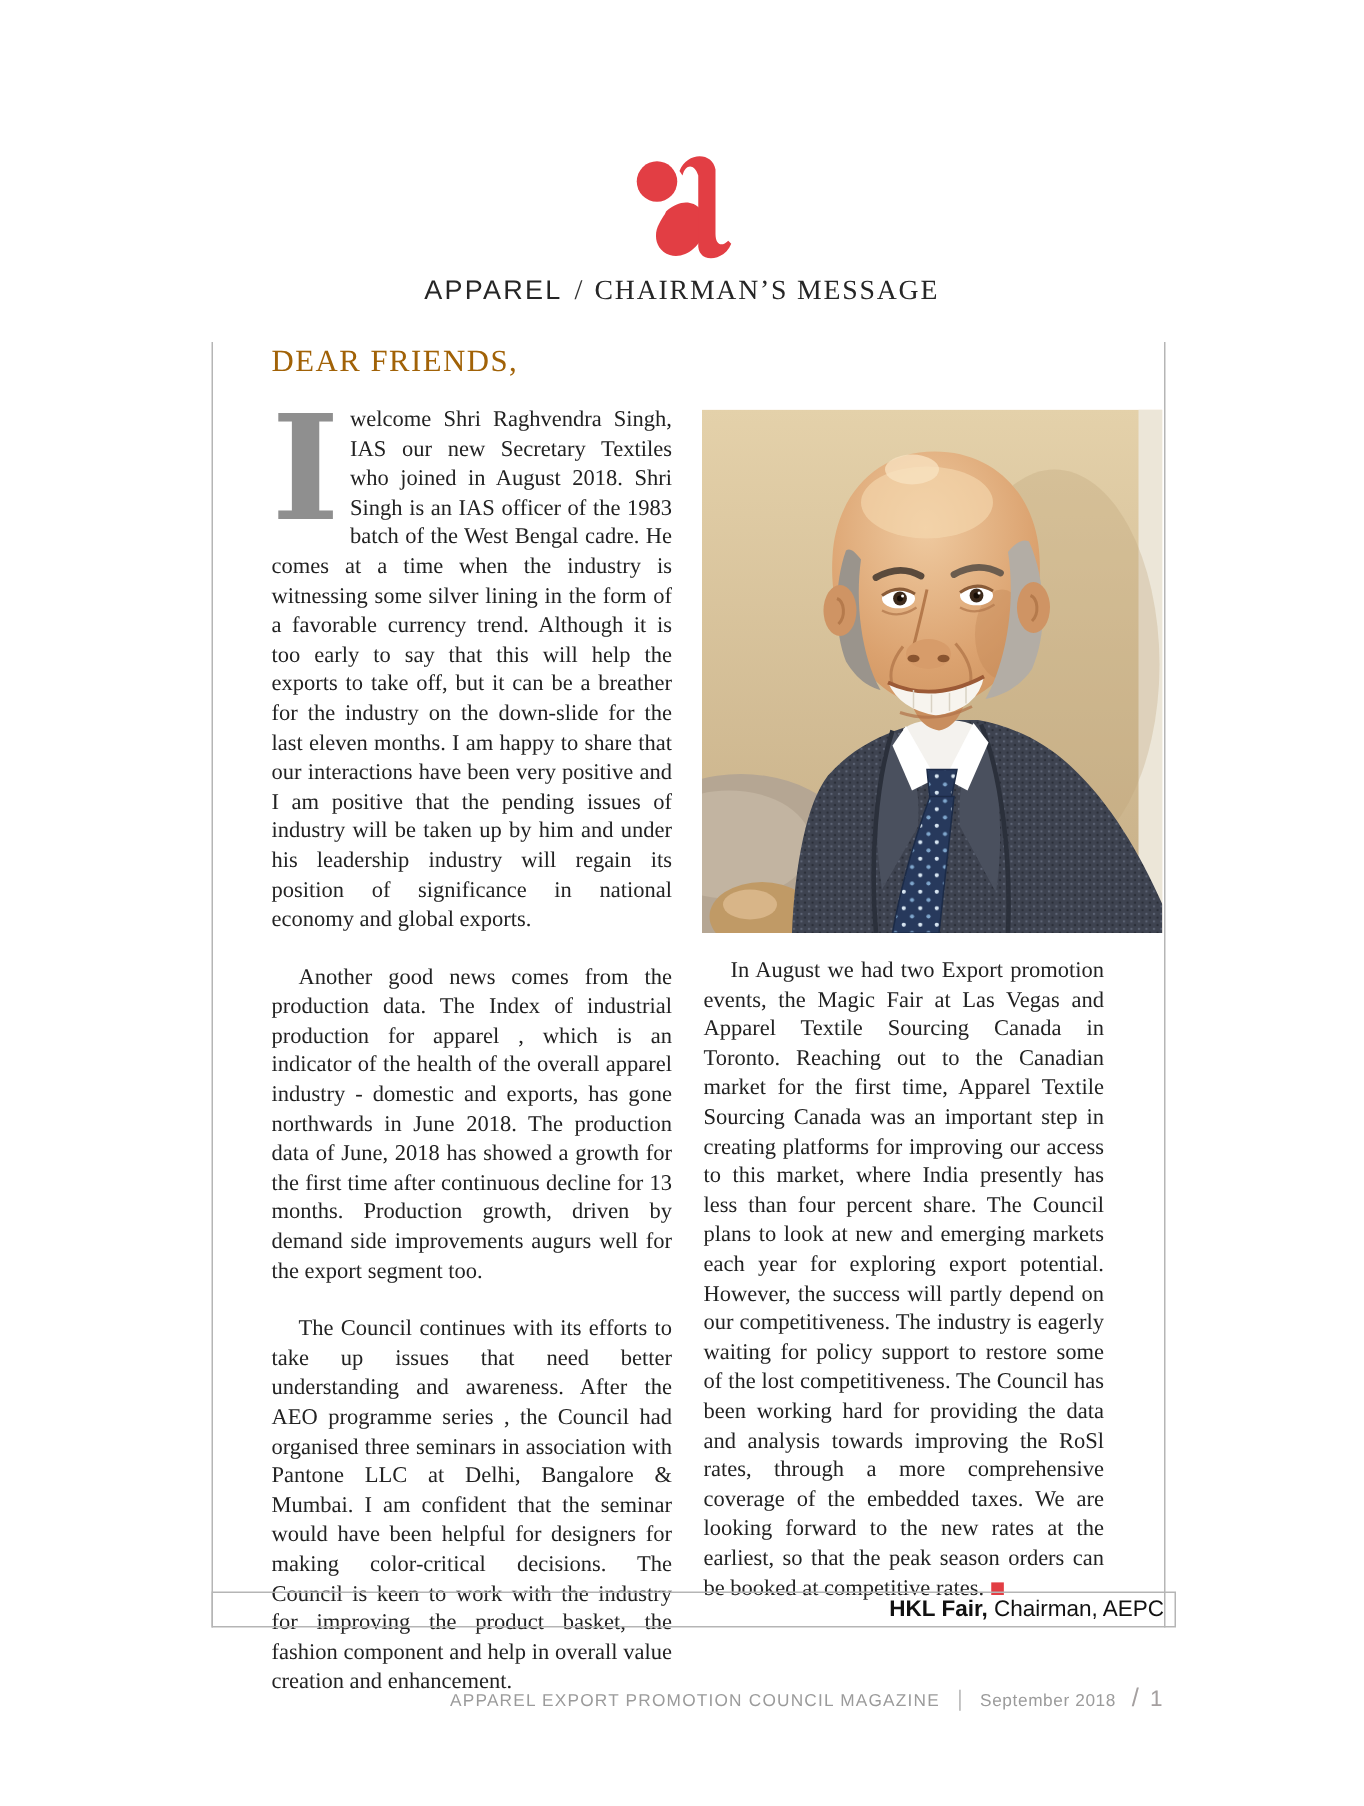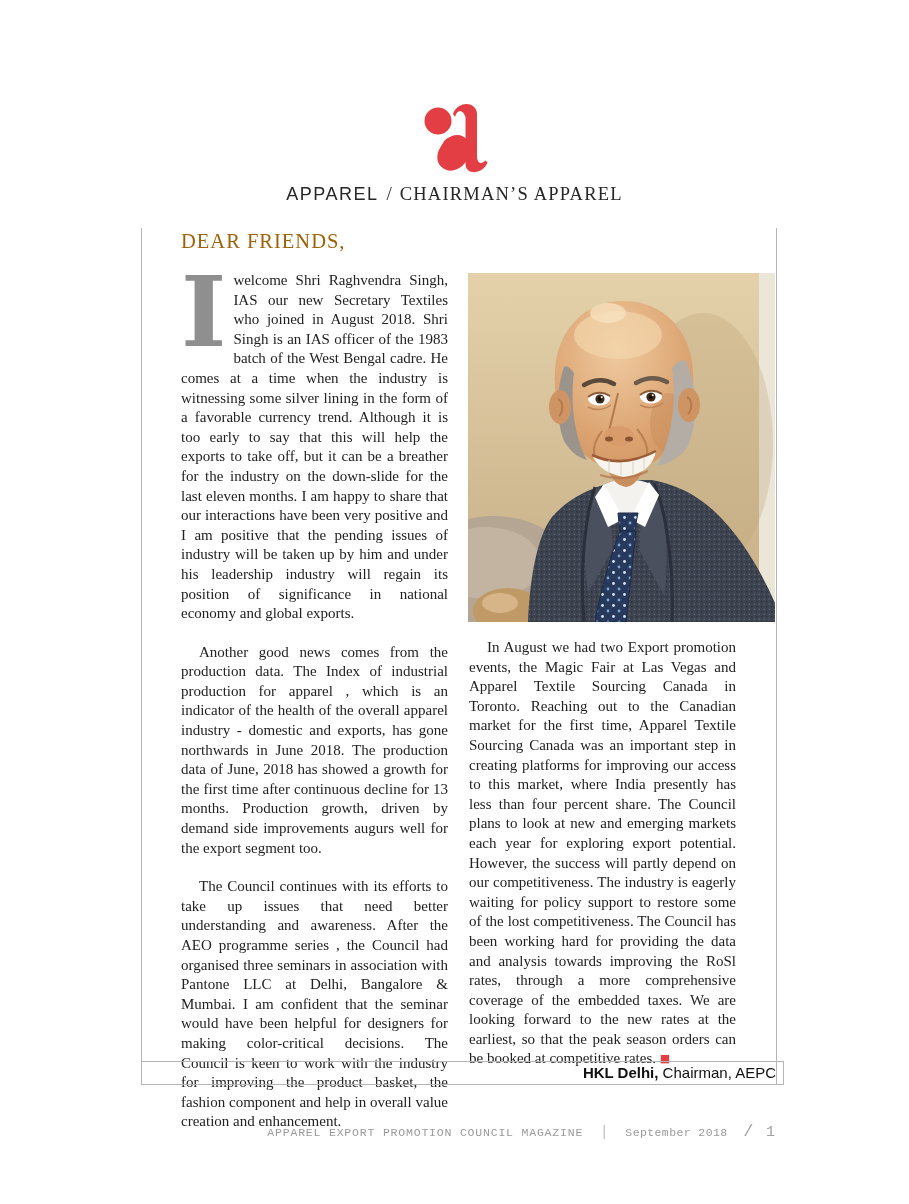--- a/index.html
+++ b/index.html
@@ -31,21 +31,21 @@
 
   .attribution{position:absolute;left:-1px;bottom:0;width:634px;height:22px;
                border-top:1px solid #b5b5b5;border-bottom:1px solid #b5b5b5;
                border-left:1px solid #b5b5b5;border-right:1px solid #b5b5b5;
                text-align:right;line-height:22px;padding-right:7px;box-sizing:content-box;
                font-family:"Liberation Sans",sans-serif;font-size:15px;color:#111;}
   .attribution .name{font-weight:bold;}
 
   
   .footer{position:absolute;left:141px;top:1122px;width:634px;text-align:right;
-          font-family:Liberation Mono, monospace;color:#9b9b9b;white-space:nowrap;}
+          font-family:Liberation Sans, sans-serif;color:#9b9b9b;white-space:nowrap;}
   .f-mag{font-size:11.5px;letter-spacing:0.8px;}
   .f-sep{font-size:15px;color:#c0c0c0;font-weight:300;padding:0 7px;}
   .f-issue{font-size:11.5px;letter-spacing:0.4px;}
   .f-slash{font-size:17px;padding:0 3px 0 6px;color:#a5a0a0;}
   .f-page{font-size:15px;color:#a5a0a0;}
 </style>
 </head>
 <body>
 
 <div class="page">
@@ -56,21 +56,21 @@
         <circle cx="25" cy="23" r="13.5"></circle>
         <path d="M31 43 C45 30 60 40 57 55 C54 67 43 75 33.5 72 C24.5 69 22 59 26.5 51 C29 46 30.5 45 31 43 Z"></path>
         <path d="M40 16 C45 3 62 3 64 15 L64 58 C64 65 68 67 72.5 62.5 L74.5 64.5 C70 76 53.5 78 52.5 66.5 L52.5 19 C50 11 44 11 42 19 Z"></path>
       </g>
     </svg>
   </div>
 
   <div class="masthead">
     <span class="brand">APPAREL</span>
     <span class="mast-div">/</span>
-    <span class="section">CHAIRMAN’S APPAREL</span>
+    <span class="section">CHAIRMAN’S MESSAGE</span>
   </div>
 
   <div class="frame">
 
     <div class="greeting">DEAR FRIENDS,</div>
 
     <div class="col col-left">
       <p class="has-drop"><span class="dropcap">I</span><span>welcome Shri Raghvendra Singh, IAS our new Secretary Textiles who joined in August 2018. Shri Singh is an IAS officer of the 1983 batch of the West Bengal cadre. He comes at a time when the industry is witnessing some silver lining in the form of a favorable currency trend. Although it is too early to say that this will help the exports to take off, but it can be a breather for the industry on the down-slide for the last eleven months. I am happy to share that our interactions have been very positive and I am positive that the pending issues of industry will be taken up by him and under his leadership industry will regain its position of significance in national economy and global exports.</span></p>
       <p>Another good news comes from the production data. The Index of industrial production for apparel , which is an indicator of the health of the overall apparel industry - domestic and exports, has gone northwards in June 2018. The production data of June, 2018 has showed a growth for the first time after continuous decline for 13 months. Production growth, driven by demand side improvements augurs well for the export segment too.</p>
       <p>The Council continues with its efforts to take up issues that need better understanding and awareness. After the AEO programme series , the Council had organised three seminars in association with Pantone LLC at Delhi, Bangalore &amp; Mumbai. I am confident that the seminar would have been helpful for designers for making color-critical decisions. The Council is keen to work with the industry for improving the product basket, the fashion component and help in overall value creation and enhancement.</p>
@@ -167,21 +167,21 @@
         <path d="M132 202 Q156 210 180 198" stroke="#b07248" stroke-width="2" fill="none" opacity="0.7"></path>
         <path d="M141 187 L141 199 M153 190 L153 202 M165 189 L165 201 M176 185 L176 196" stroke="#d9d2c4" stroke-width="1"></path>
       </svg>
     </div>
 
     <div class="col col-right">
       <p><span>In August we had two Export promotion events, the Magic Fair at Las Vegas and Apparel Textile Sourcing Canada in Toronto. Reaching out to the Canadian market for the first time, Apparel Textile Sourcing Canada was an important step in creating platforms for improving our access to this market, where India presently has less than four percent share. The Council plans to look at new and emerging markets each year for exploring export potential. However, the success will partly depend on our competitiveness. The industry is eagerly waiting for policy support to restore some of the lost competitiveness.  The Council has been working hard for providing the data and analysis towards improving the RoSl rates, through a more comprehensive coverage of the embedded taxes. We are looking forward to the new rates at the earliest, so that the peak season orders can be booked at competitive rates.</span> <span class="endmark">■</span></p>
     </div>
 
     <div class="attribution">
-      <span class="name">HKL Delhi,</span><span> Chairman, AEPC</span>
+      <span class="name">HKL Fair,</span><span> Chairman, AEPC</span>
     </div>
   </div>
 
   <div class="footer">
     <span class="f-mag">APPAREL EXPORT PROMOTION COUNCIL MAGAZINE</span>
     <span class="f-sep">|</span>
     <span class="f-issue">September 2018</span>
     <span class="f-slash">/</span>
     <span class="f-page">1</span>
   </div>

